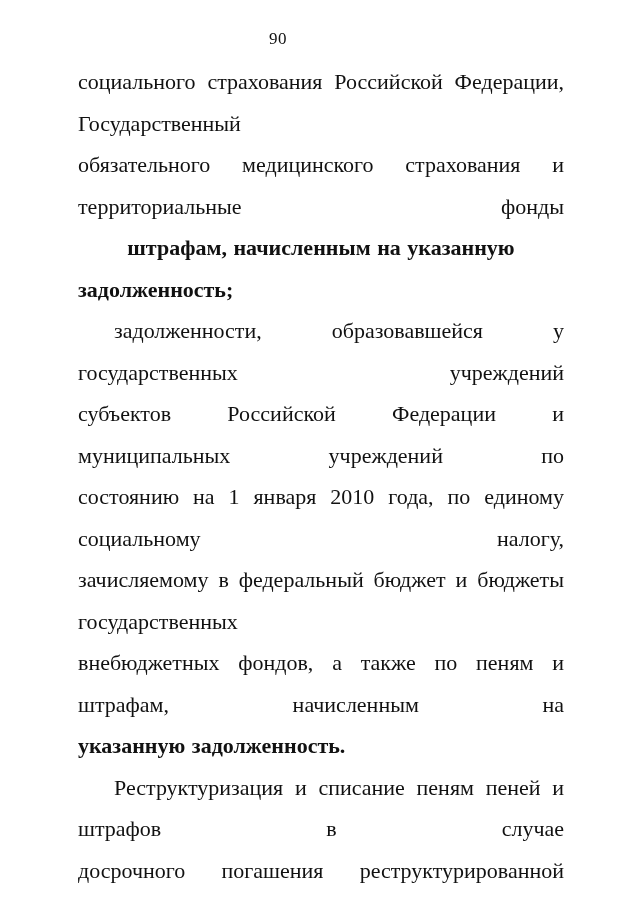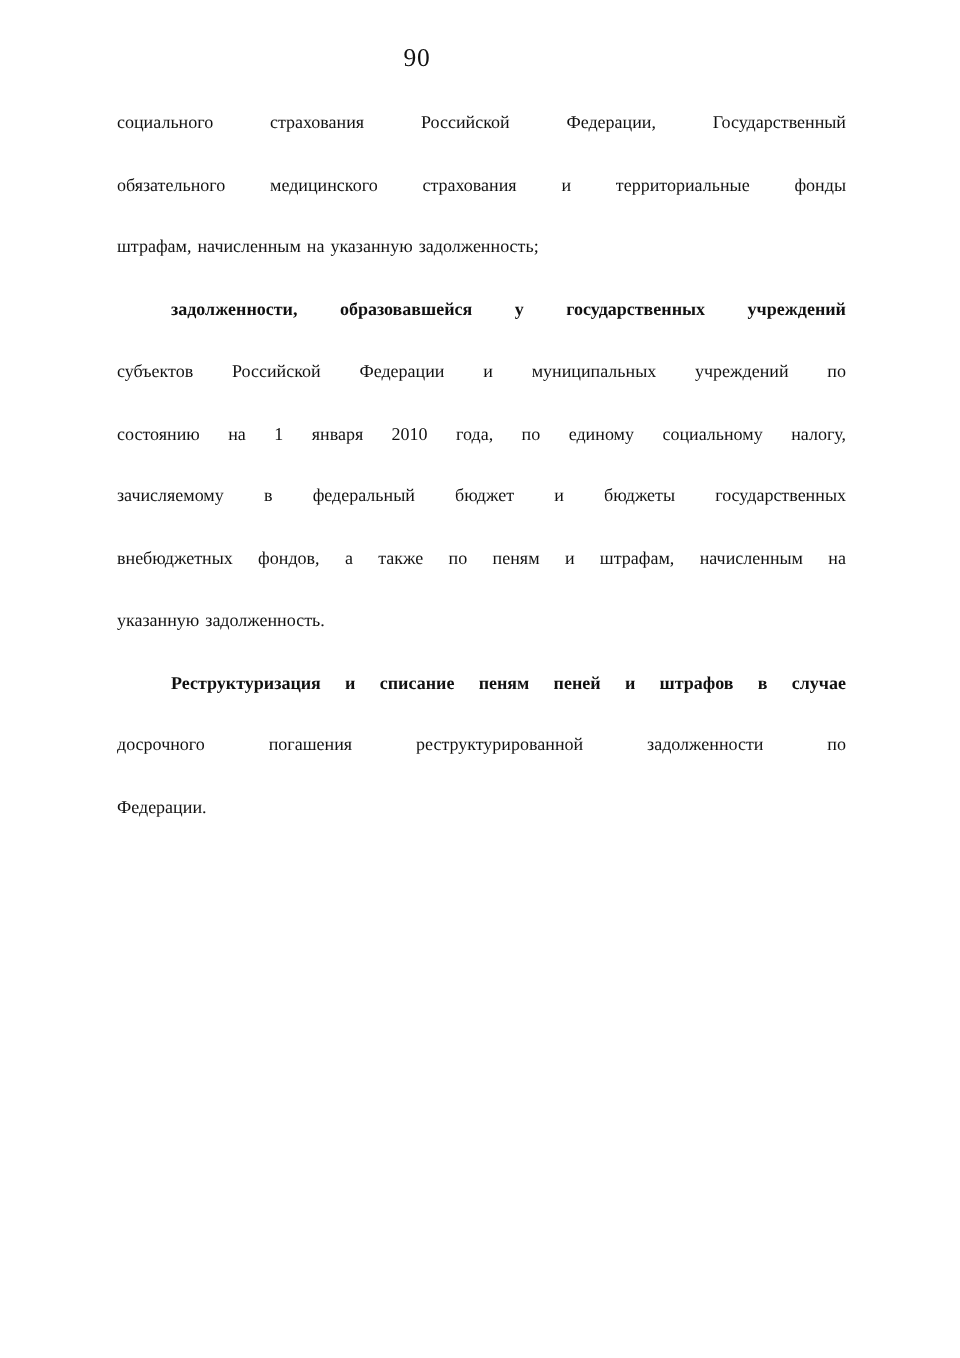--- a/index.html
+++ b/index.html
@@ -30,35 +30,35 @@
     line-height: 22px;
     letter-spacing: 0.5px;
   }
   .body-text {
     position: absolute;
     top: 61px;
     left: 78px;
     width: 486px;
   }
   .line {
-    font-size: 12px;
+    font-size: 22px;
     line-height: 41.5px;
     word-spacing: 1px;
   }
   .just {
     text-align: justify;
     text-align-last: justify;
   }
   .last {
-    text-align: right;
+    text-align: center;
     text-align-last: left;
+    font-weight: bold;
   }
   .indent {
     text-indent: 36px;
-    font-weight: bold;
   }
   .paragraph {
     margin: 0;
   }
 </style>
 </head>
 <body>
 
 <div class="page">
 

